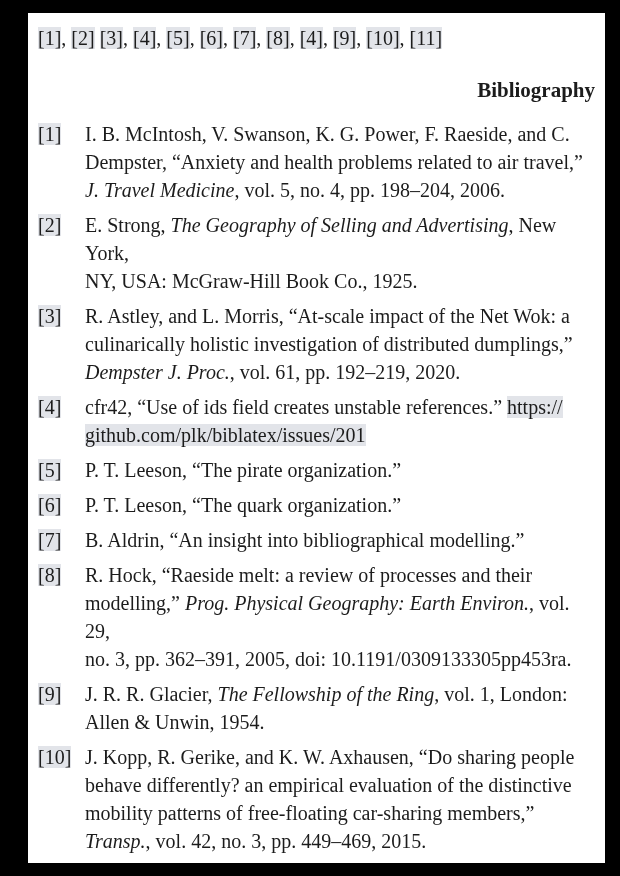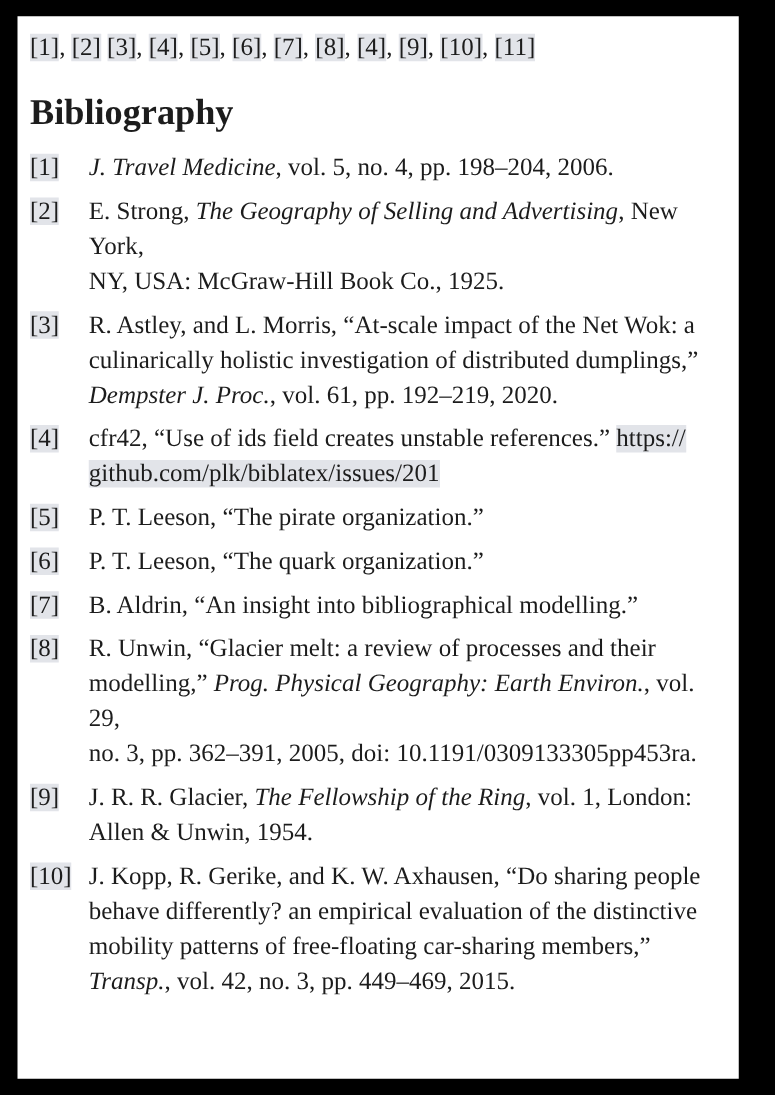--- a/index.html
+++ b/index.html
@@ -5,21 +5,21 @@
   html, body { margin: 0; padding: 0; }
   body {
     width: 620px; height: 876px;
     background: #000000;
     position: relative;
     font-family: "Liberation Serif", "DejaVu Serif", serif;
     -webkit-font-smoothing: antialiased;
   }
   .page {
     position: absolute;
-    left: 14px; top: 13px;
+    left: 28px; top: 13px;
     width: 577px; height: 850px;
     box-sizing: border-box;
     background: var(--page-bg, #ffffff);
     color: var(--text, #1c1c1c);
     padding: 13px 10px 0 10px;
     overflow: hidden;
   }
   .citations {
     margin: 0;
     font-size: 20px;
@@ -28,24 +28,25 @@
   }
   .hl {
     background: var(--hl, #e2e4e9);
   }
   a.hl {
     color: inherit;
     text-decoration: none;
     cursor: pointer;
   }
   .heading {
-    font-size: 29px;
+    font-size: 21px;
     line-height: 32px;
     font-weight: bold;
     margin: 24px 0 14px 0;
+    text-align: right;
   }
   .entry {
     display: flex;
     align-items: flex-start;
     font-size: 20px;
     line-height: 28px;
     margin-bottom: 7px;
   }
   .label-col {
     flex: 0 0 47px;
@@ -58,21 +59,23 @@
 </style>
 </head>
 <body style="background: rgb(0, 0, 0);">
 
 <div class="page">
   <p class="citations"><a class="hl">[1]</a><span>, </span><a class="hl">[2]</a><span> </span><a class="hl">[3]</a><span>, </span><a class="hl">[4]</a><span>, </span><a class="hl">[5]</a><span>, </span><a class="hl">[6]</a><span>, </span><a class="hl">[7]</a><span>, </span><a class="hl">[8]</a><span>, </span><a class="hl">[4]</a><span>, </span><a class="hl">[9]</a><span>, </span><a class="hl">[10]</a><span>, </span><a class="hl">[11]</a></p>
   <h1 class="heading">Bibliography</h1>
   <div class="bib">
       <div class="entry">
         <span class="label-col"><span class="hl">[1]</span></span>
-        <span class="entry-text"><em>J. Travel Medicine</em><span>, vol. 5, no. 4, pp. 198–204, 2006.</span></span>
+        <span class="entry-text"><span>I. B. McIntosh, V. Swanson, K. G. Power, F. Raeside, and C.
+Dempster, “Anxiety and health problems related to air travel,”
+</span><em>J. Travel Medicine</em><span>, vol. 5, no. 4, pp. 198–204, 2006.</span></span>
       </div>
       <div class="entry">
         <span class="label-col"><span class="hl">[2]</span></span>
         <span class="entry-text"><span>E. Strong, </span><em>The Geography of Selling and Advertising</em><span>, New York,
 NY, USA: McGraw-Hill Book Co., 1925.</span></span>
       </div>
       <div class="entry">
         <span class="label-col"><span class="hl">[3]</span></span>
         <span class="entry-text"><span>R. Astley, and L. Morris, “At-scale impact of the Net Wok: a
 culinarically holistic investigation of distributed dumplings,”
@@ -90,21 +93,21 @@
       <div class="entry">
         <span class="label-col"><span class="hl">[6]</span></span>
         <span class="entry-text"><span>P. T. Leeson, “The quark organization.”</span></span>
       </div>
       <div class="entry">
         <span class="label-col"><span class="hl">[7]</span></span>
         <span class="entry-text"><span>B. Aldrin, “An insight into bibliographical modelling.”</span></span>
       </div>
       <div class="entry">
         <span class="label-col"><span class="hl">[8]</span></span>
-        <span class="entry-text"><span>R. Unwin, “Glacier melt: a review of processes and their
+        <span class="entry-text"><span>R. Hock, “Raeside melt: a review of processes and their
 modelling,” </span><em>Prog. Physical Geography: Earth Environ.</em><span>, vol. 29,
 no. 3, pp. 362–391, 2005, doi: 10.1191/0309133305pp453ra.</span></span>
       </div>
       <div class="entry">
         <span class="label-col"><span class="hl">[9]</span></span>
         <span class="entry-text"><span>J. R. R. Glacier, </span><em>The Fellowship of the Ring</em><span>, vol. 1, London:
 Allen &amp; Unwin, 1954.</span></span>
       </div>
       <div class="entry">
         <span class="label-col"><span class="hl">[10]</span></span>

